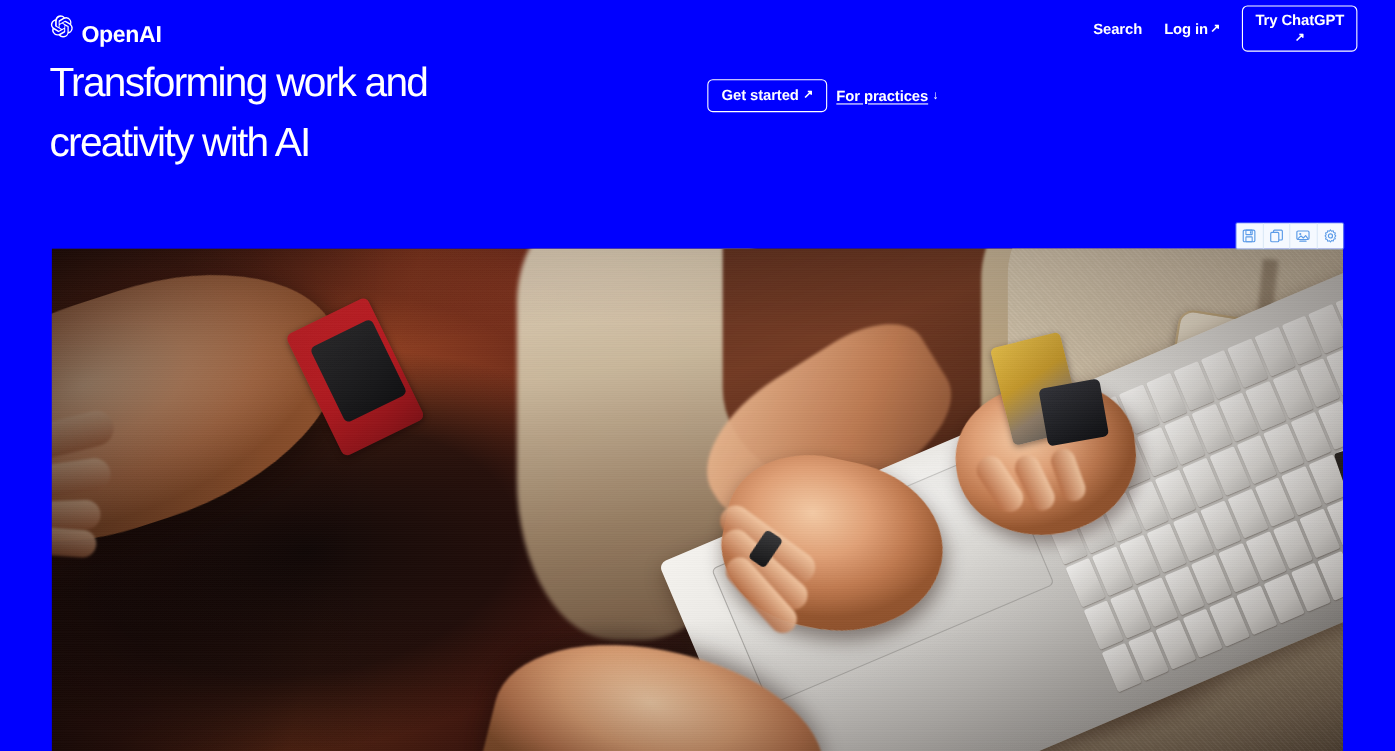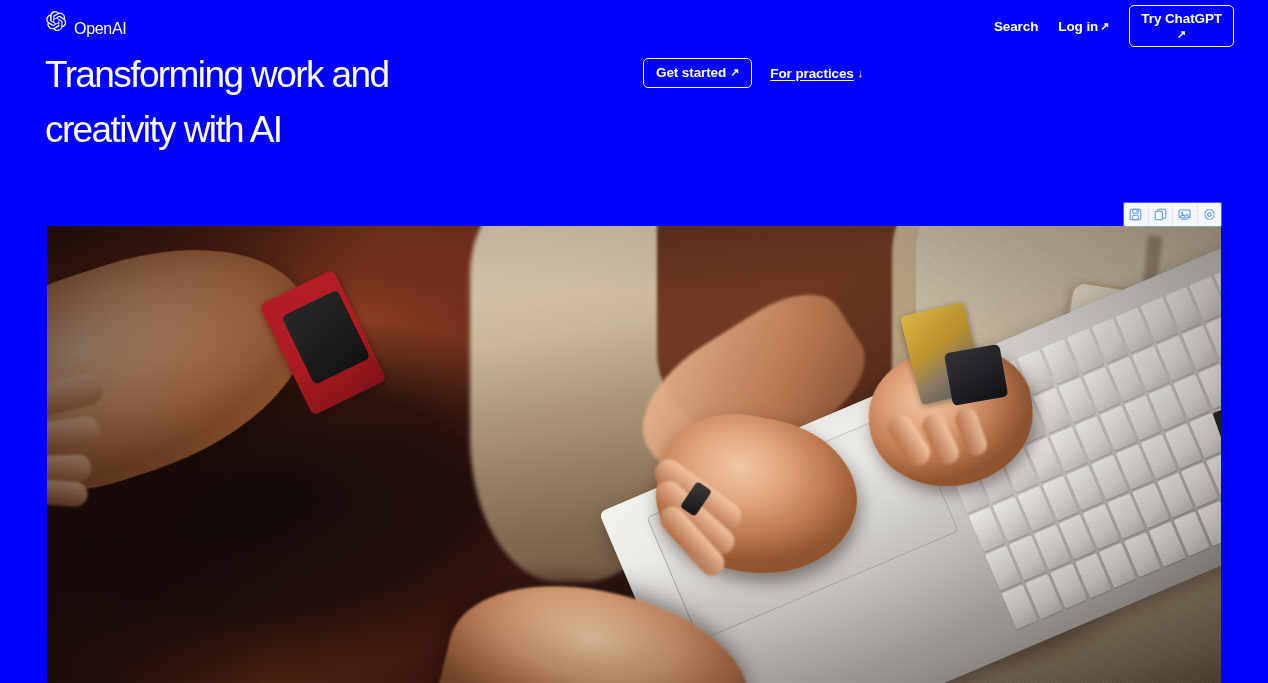--- a/index.html
+++ b/index.html
@@ -37,22 +37,22 @@
     position: absolute;
     left: 45px;
     top: 5px;
     display: flex;
     align-items: center;
     gap: 7px;
     cursor: pointer;
   }
   .brand-logo { width: 22px; height: 22px; display: block; }
   .brand-name {
-    font-size: 16px;
-    font-weight: 400;
+    font-size: 21px;
+    font-weight: 700;
     letter-spacing: -0.3px;
     line-height: 1;
     color: #fff;
     margin-top: 16px;
   }
 
   .nav-center {
     position: absolute;
     left: 245px;
     top: 8px;
@@ -156,24 +156,24 @@
   }
   .hero-sub {
     color: #ffffff;
     font-size: 18.5px;
     line-height: 24px;
     font-weight: 400;
     letter-spacing: -0.2px;
     max-width: 570px;
   }
   .hero-actions {
-    margin-top: 6px;
-    display: flex;
-    align-items: center;
-    gap: 18px;
+    margin-top: 20px;
+    display: flex;
+    align-items: center;
+    gap: 8px;
   }
   .btn-getstarted {
     border: 1px solid #ffffff;
     border-radius: 5px;
     padding: 6px 12px 7px;
     font-size: 13.5px;
     font-weight: 700;
     color: #ffffff;
     background: transparent;
     cursor: pointer;

